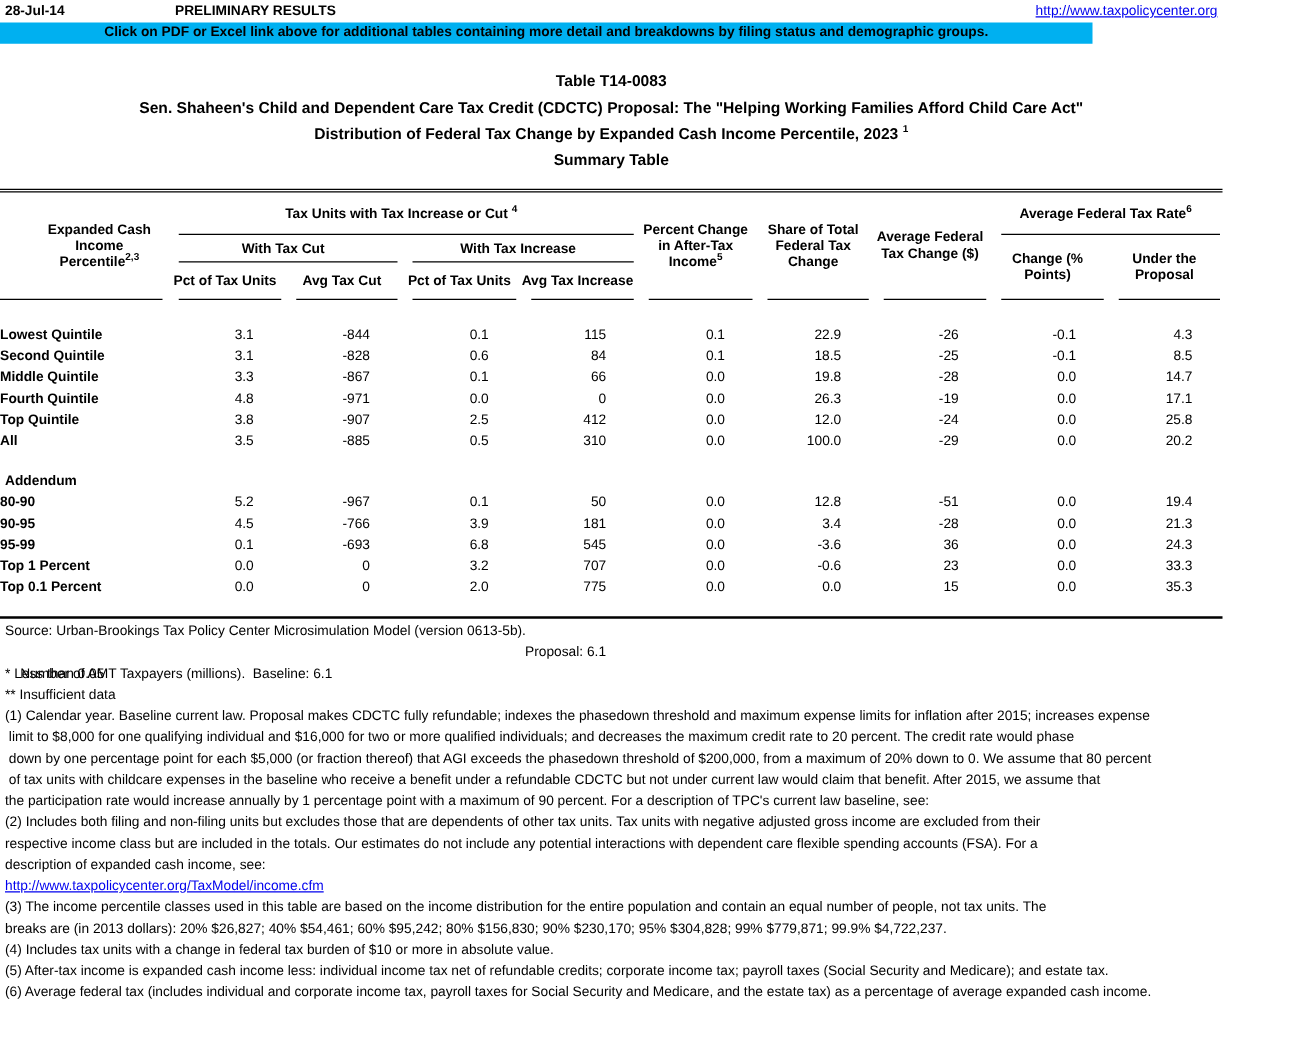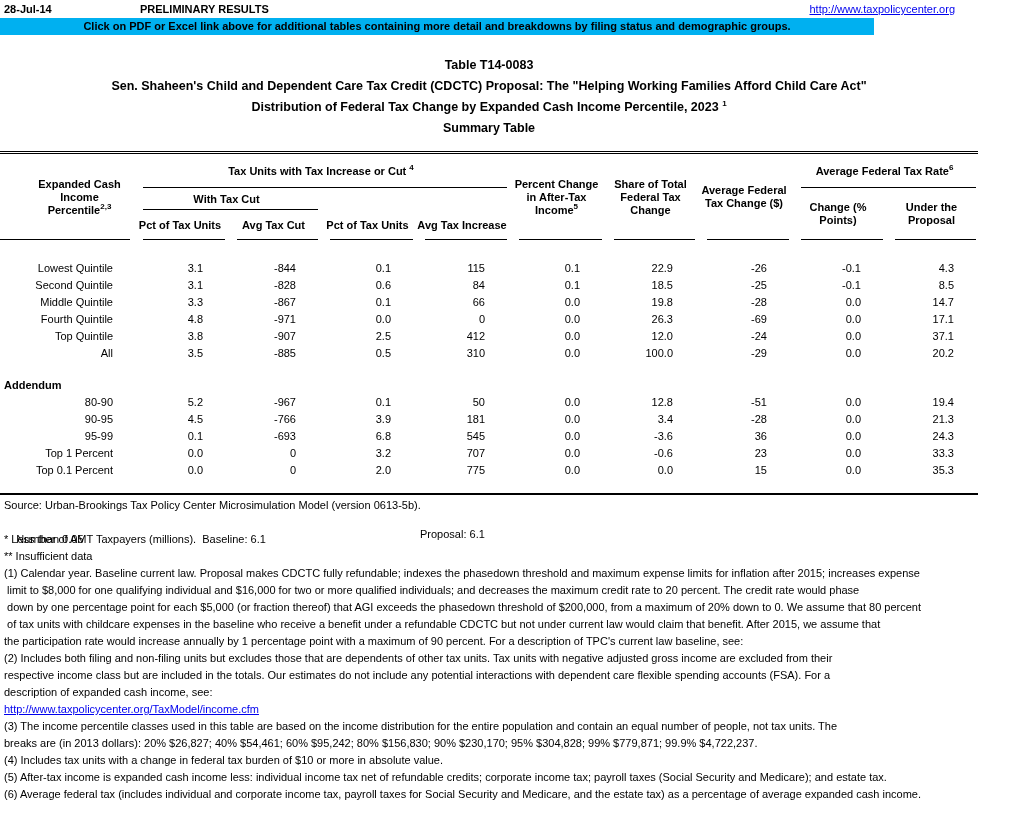--- a/index.html
+++ b/index.html
@@ -8,21 +8,21 @@
     width:1034px; height:839px; overflow:hidden;
     font-family:"Liberation Sans", sans-serif;
     font-size:11px; color:#000;
   }
   sup { font-size:8px; vertical-align:super; line-height:0; }
 
   
   .topbar { height:18px; padding:3px 4px 0 4px; display:flex; align-items:flex-start; }
   .topbar .date { font-weight:bold; width:136px; }
   .topbar .status { font-weight:bold; flex:1; }
-  .topbar .toplink { color:#0000EE; margin-right:75px; }
+  .topbar .toplink { color:#0000EE; margin-right:56px; }
 
   .banner {
     width:874px; height:17px; line-height:17px;
     text-align:center; font-weight:bold; color:#000;
   }
 
   
   .titles { width:978px; margin-top:20px; text-align:center; }
   .titles .tline { height:21px; line-height:21px; font-weight:bold; font-size:12.5px; }
 
@@ -55,31 +55,31 @@
   .c-avginc { grid-column:5; grid-row:3; }
   .c-pctchg { grid-column:6; grid-row:1/4; }
   .c-share { grid-column:7; grid-row:1/4; }
   .c-avgchg { grid-column:8; grid-row:1/4; }
   .c-ratespan { grid-column:9/11; grid-row:1; }
   .c-chgpts { grid-column:9; grid-row:2/4; }
   .c-underprop { grid-column:10; grid-row:2/4; }
 
   .tbody { padding-top:20px; padding-bottom:14px; }
   .trow { height:17px; line-height:17px; }
-  .trow .stub { text-align:right; padding-right:20px; font-weight:normal; }
+  .trow .stub { text-align:left; padding-right:20px; font-weight:bold; }
   .trow .num { text-align:right; padding-right:24px; }
   .spacer { height:15px; }
   .addrow { height:17px; line-height:17px; font-weight:bold; padding-left:4px; }
 
   
   .footer { padding:2px 4px 0 4px; }
   .fn-line { height:17px; line-height:17px; white-space:pre; display:block; }
   a.fn-line, .link { color:#0000EE; text-decoration:underline; }
   .amt { position:relative; }
-  .amt .proposal { position:absolute; left:416px; top:12px; }
+  .amt .proposal { position:absolute; left:416px; top:0; }
 </style>
 </head>
 <body>
 
 <div class="topbar">
   <span class="date">28-Jul-14</span>
   <span class="status">PRELIMINARY RESULTS</span>
   <a href="#" class="toplink">http://www.taxpolicycenter.org</a>
 </div>
 
@@ -94,20 +94,21 @@
 
 <div class="tbl">
   <div class="hgrid">
     <div class="hcell c-stub stubul">
       <div><span>Expanded Cash Income</span><br><span>Percentile</span><sup>2,3</sup></div>
     </div>
     <div class="hcell c-taxunits ul">
       <div><span>Tax Units with Tax Increase or Cut</span> <sup>4</sup></div>
     </div>
     <div class="hcell c-withcut ul">With Tax Cut</div>
+    <div class="hcell c-withinc ul">With Tax Increase</div>
     <div class="hcell c-pct1 ul">Pct of Tax Units</div>
     <div class="hcell c-avgcut ul">Avg Tax Cut</div>
     <div class="hcell c-pct2 ul">Pct of Tax Units</div>
     <div class="hcell c-avginc ul">Avg Tax Increase</div>
     <div class="hcell c-pctchg ul">
       <div><span>Percent Change in After-Tax Income</span><sup>5</sup></div>
     </div>
     <div class="hcell c-avgchg ul">Average Federal Tax Change ($)</div>
     <div class="hcell c-share ul">Share of Total Federal Tax Change</div>
     <div class="hcell c-ratespan ul">
@@ -154,35 +155,35 @@
         <div class="num">14.7</div>
       </div>
       <div class="trow">
         <div class="stub">Fourth Quintile</div>
         <div class="num">4.8</div>
         <div class="num">-971</div>
         <div class="num">0.0</div>
         <div class="num">0</div>
         <div class="num">0.0</div>
         <div class="num">26.3</div>
-        <div class="num">-69</div>
+        <div class="num">-19</div>
         <div class="num">0.0</div>
         <div class="num">17.1</div>
       </div>
       <div class="trow">
         <div class="stub">Top Quintile</div>
         <div class="num">3.8</div>
         <div class="num">-907</div>
         <div class="num">2.5</div>
         <div class="num">412</div>
         <div class="num">0.0</div>
         <div class="num">12.0</div>
         <div class="num">-24</div>
         <div class="num">0.0</div>
-        <div class="num">37.1</div>
+        <div class="num">25.8</div>
       </div>
       <div class="trow">
         <div class="stub">All</div>
         <div class="num">3.5</div>
         <div class="num">-885</div>
         <div class="num">0.5</div>
         <div class="num">310</div>
         <div class="num">0.0</div>
         <div class="num">100.0</div>
         <div class="num">-29</div>

